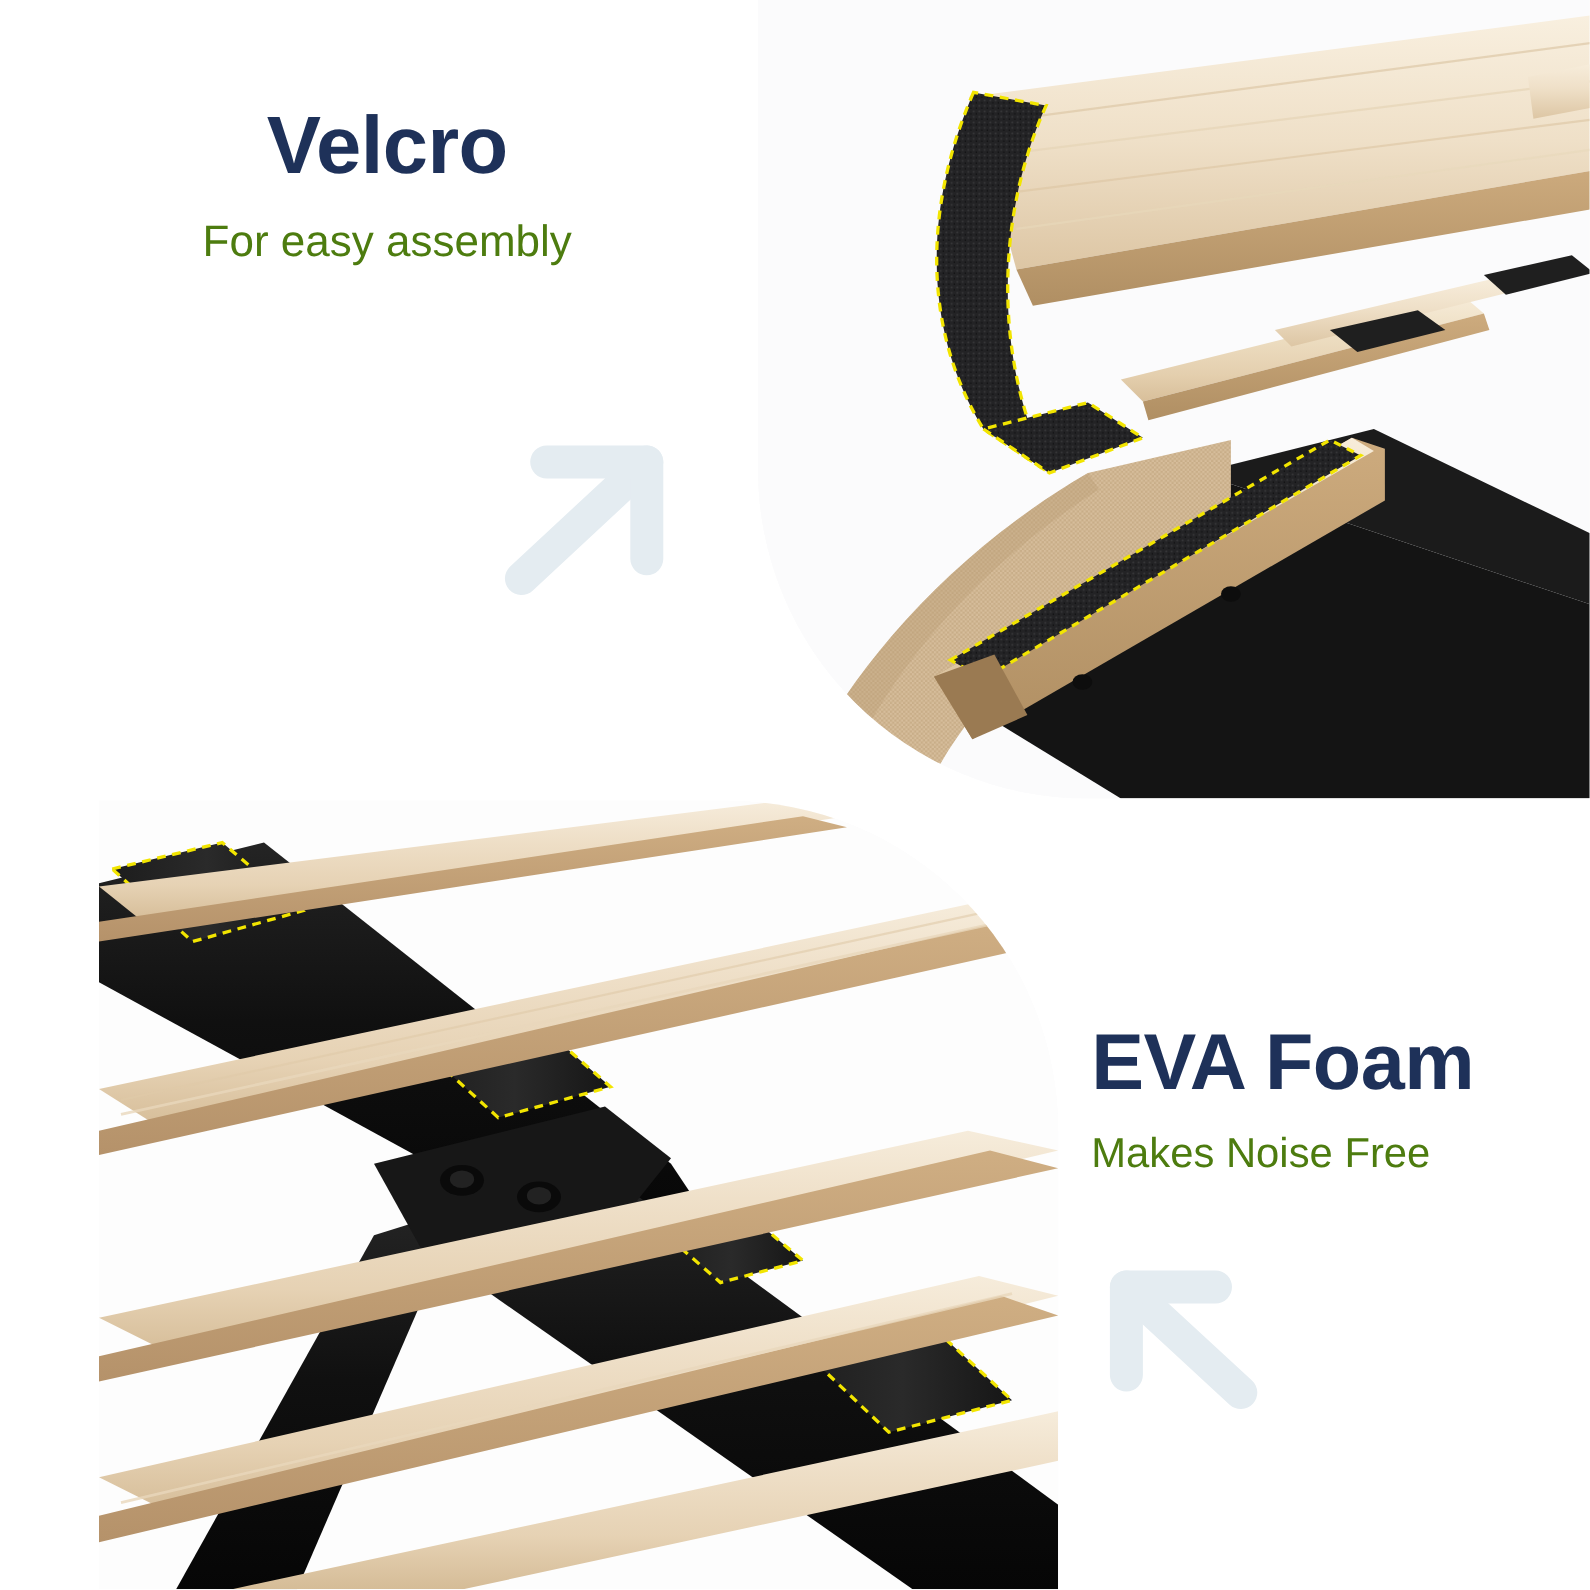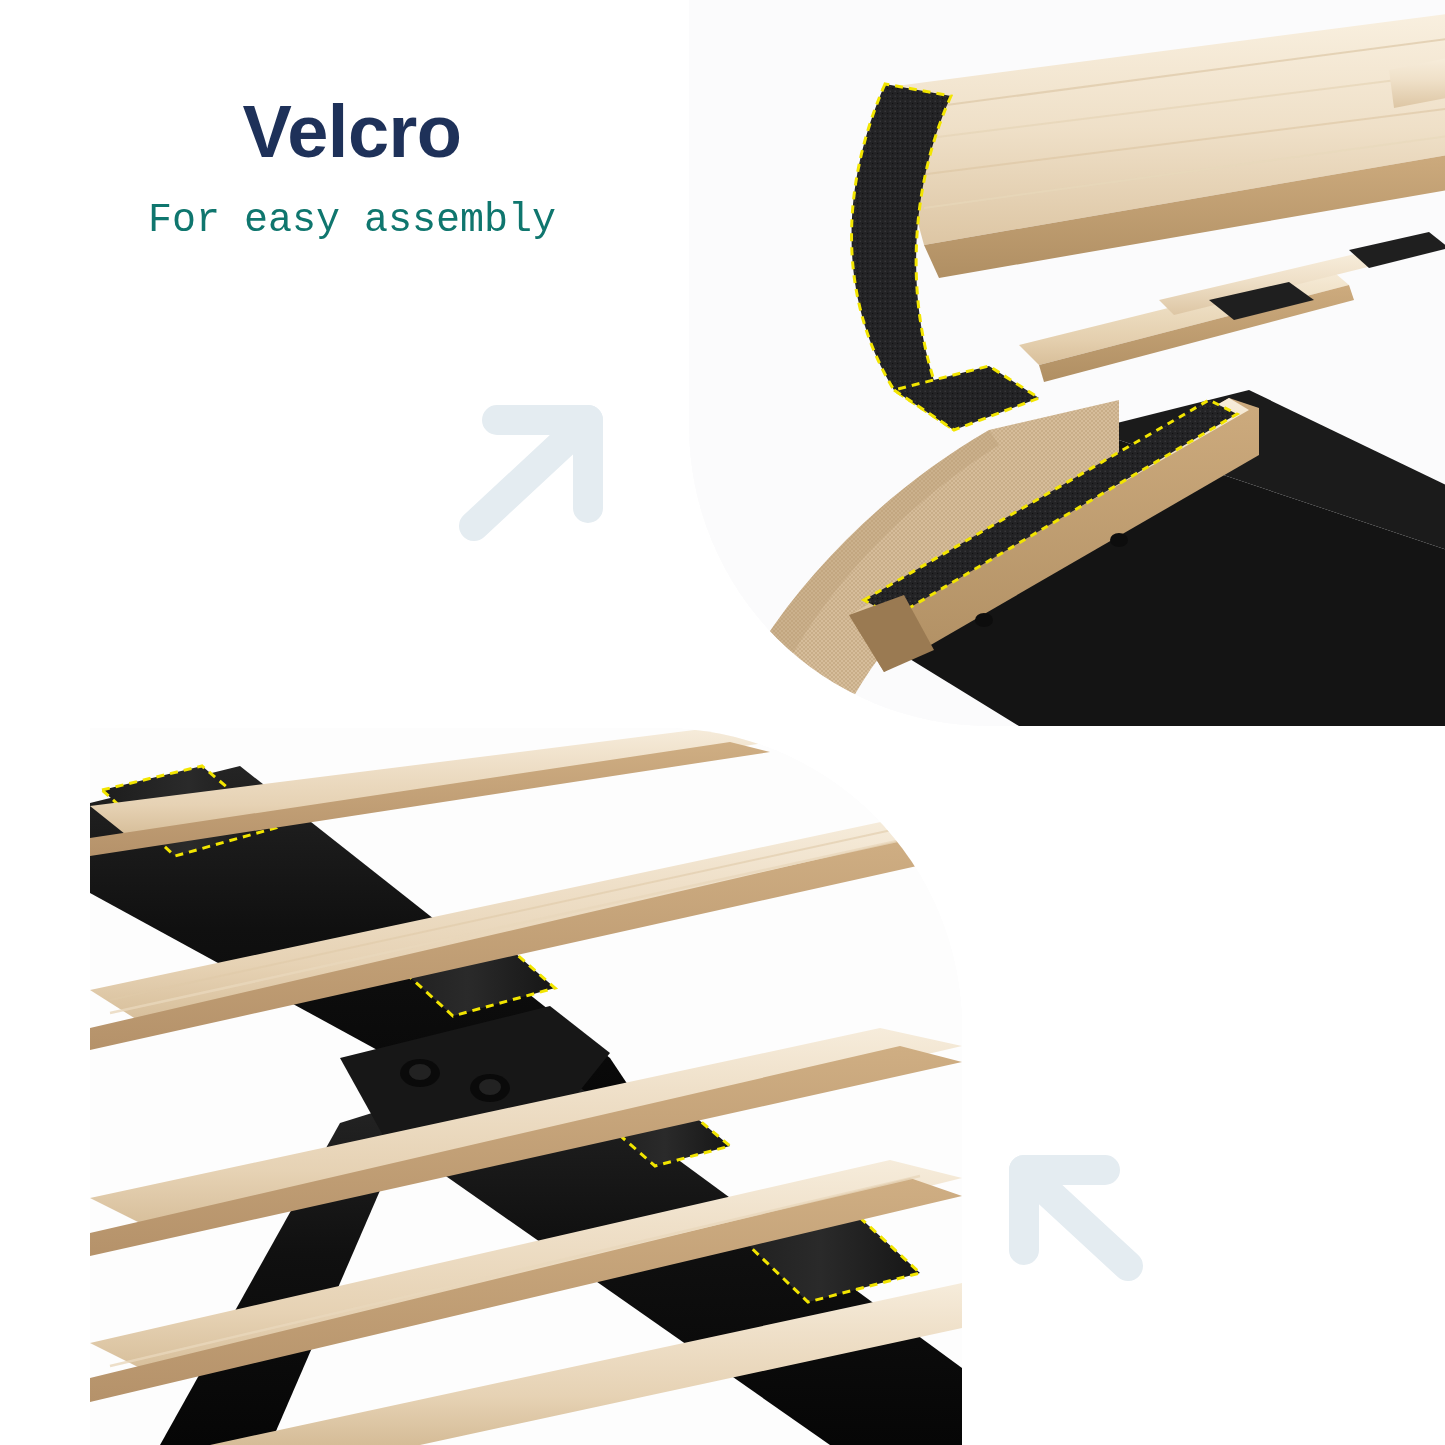--- a/index.html
+++ b/index.html
@@ -37,24 +37,23 @@
     color: #1e3159;
     font-weight: bold;
     line-height: 1.08;
     letter-spacing: -0.5px;
     margin: 0;
   }
   #velcro-text .headline { font-size: 74px; }
   #eva-text .headline { font-size: 72px; }
 
   .subline {
-    color: #0f766e;
+    color: #4d7c0f;
     font-weight: normal;
     margin: 0;
-    font-family: Liberation Mono, monospace;
   }
   #velcro-text .subline { font-size: 40px; padding-top: 26px; }
   #eva-text .subline { font-size: 38px; padding-top: 22px; }
 
   
   .arrow { position: absolute; }
   #velcro-arrow { left: 420px; top: 398px; width: 170px; height: 150px; }
   #eva-arrow { left: 968px; top: 1148px; width: 150px; height: 140px; }
 
   
@@ -254,20 +253,24 @@
 
   <div class="arrow" id="velcro-arrow">
     <svg viewBox="0 0 170 150">
       <g fill="none" stroke="#e4ecf1" stroke-width="30" stroke-linecap="round" stroke-linejoin="round">
         <path d="M22 128 L136 22"></path>
         <path d="M45 22 L136 22 L136 110"></path>
       </g>
     </svg>
   </div>
 
+  <div class="textblock" id="eva-text">
+    <div class="headline">EVA Foam</div>
+    <div class="subline">Makes Noise Free</div>
+  </div>
 
   <div class="arrow" id="eva-arrow">
     <svg viewBox="0 0 150 140">
       <g fill="none" stroke="#e4ecf1" stroke-width="30" stroke-linecap="round" stroke-linejoin="round">
         <path d="M128 118 L24 22"></path>
         <path d="M105 22 L24 22 L24 102"></path>
       </g>
     </svg>
   </div>
 

